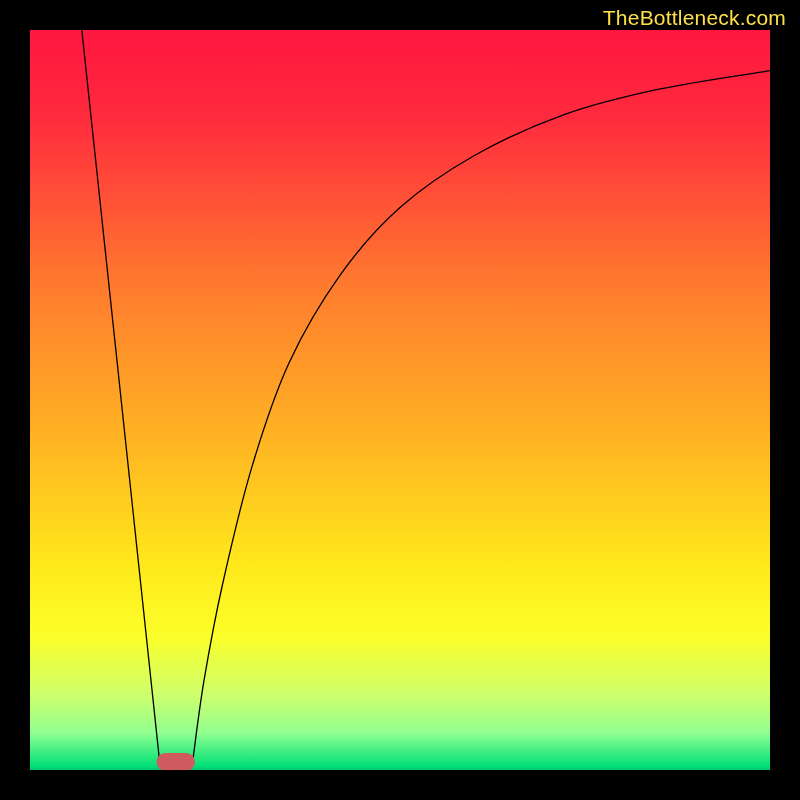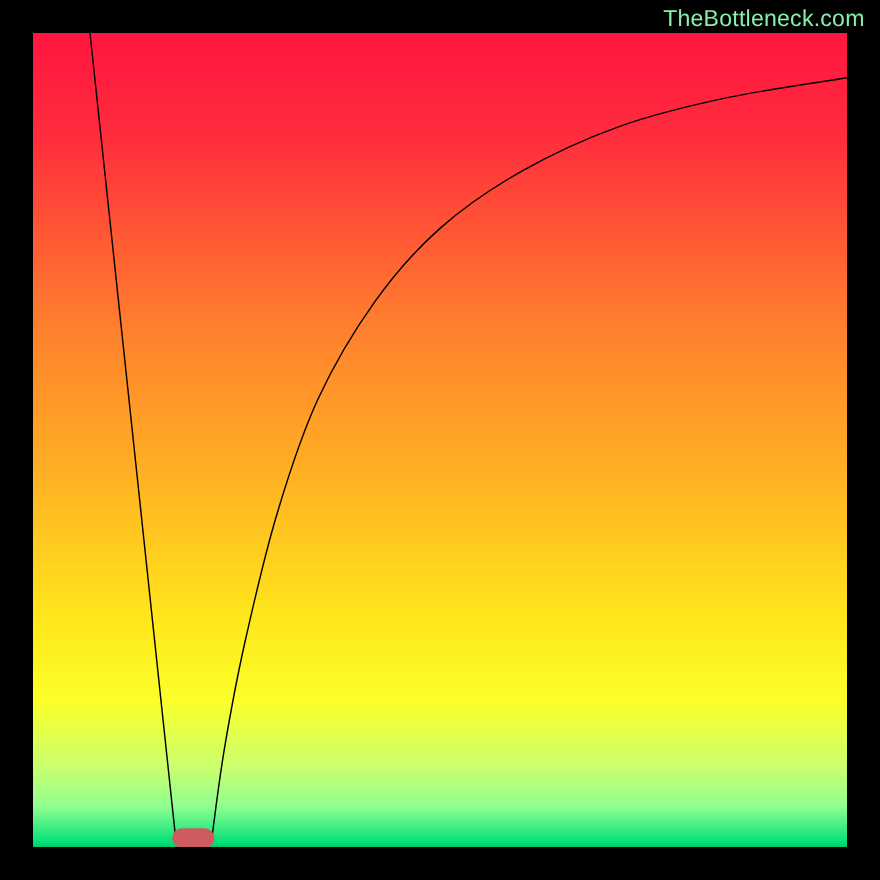--- a/index.html
+++ b/index.html
@@ -21,21 +21,21 @@
     position: absolute;
     left: 30px;
     top: 30px;
     width: 740px;
     height: 740px;
   }
   .watermark {
     position: absolute;
     top: 6px;
     right: 14px;
-    color: #86efac;
+    color: #fde047;
     font-size: 21px;
     font-weight: 500;
     letter-spacing: 0.2px;
   }
 </style>
 </head>
 <body>
 
 <div class="frame">
 

